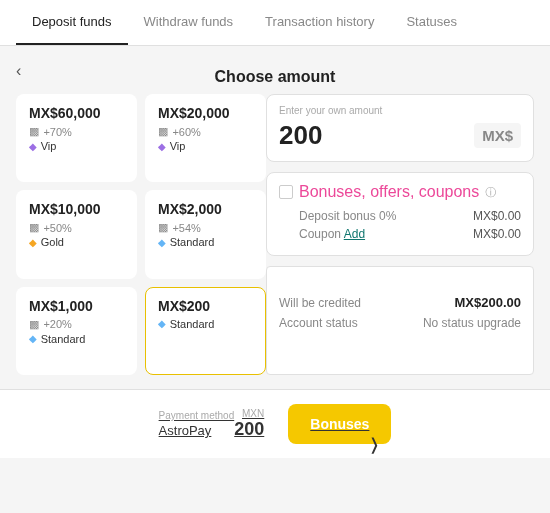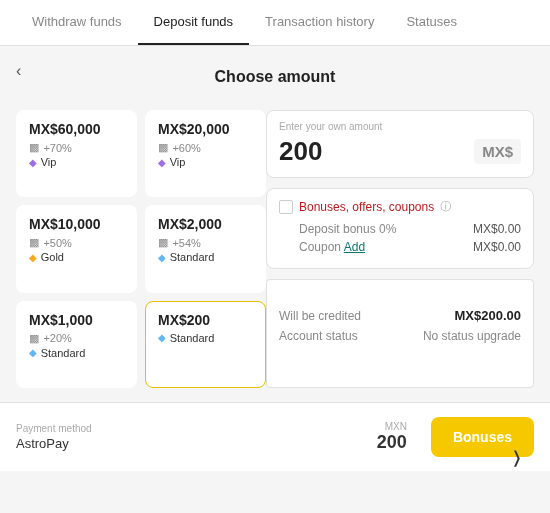--- a/index.html
+++ b/index.html
@@ -51,21 +51,21 @@
       cursor: pointer;
       padding: 4px 6px 4px 0;
     }
 
     
     .page-title {
       text-align: center;
       font-size: 16px;
       font-weight: 600;
       color: #222;
-      margin-bottom: 24px;
+      margin-bottom: 8px;
       margin-top: -20px;
     }
 
     
     .main-layout {
       display: flex;
       gap: 0;
     }
 
     
@@ -166,22 +166,22 @@
     }
     .bonus-checkbox {
       width: 14px;
       height: 14px;
       border: 1.5px solid #ccc;
       border-radius: 2px;
       cursor: pointer;
       flex-shrink: 0;
     }
     .bonus-title {
-      font-size: 12px;
-      color: #b91c1c;
+      font-size: 16px;
+      color: #ec4899;
     }
     .info-icon {
       font-size: 11px;
       color: #aaa;
       cursor: pointer;
     }
     .bonus-row {
       display: flex;
       justify-content: space-between;
       font-size: 12px;
@@ -223,29 +223,30 @@
       color: #222;
     }
     .status-value {
       font-size: 12px;
       color: #888;
     }
 
     
     .bottom-bar {
       display: flex;
-      justify-content: space-between;
+      justify-content: center;
       align-items: center;
       background: #fff;
       border-top: 1px solid #e0e0e0;
       padding: 14px 16px;
       margin-top: 14px;
       margin-left: -16px;
       margin-right: -16px;
       margin-bottom: -16px;
+      text-decoration: underline;
     }
     .payment-info {}
     .payment-label {
       font-size: 10px;
       color: #aaa;
       margin-bottom: 2px;
     }
     .payment-name {
       font-size: 13px;
       font-weight: 500;
@@ -286,22 +287,22 @@
       bottom: -12px;
       right: 14px;
       font-size: 18px;
       color: #333;
     }
   </style>
 </head>
 <body>
 
 <div class="tabs">
+  <div class="tab active">Deposit funds</div>
   <div class="tab">Withdraw funds</div>
-  <div class="tab active">Deposit funds</div>
   <div class="tab">Transaction history</div>
   <div class="tab">Statuses</div>
 </div>
 
 <div class="page">
 
   <div class="back-row">
     <span class="back-arrow">‹</span>
   </div>
 

